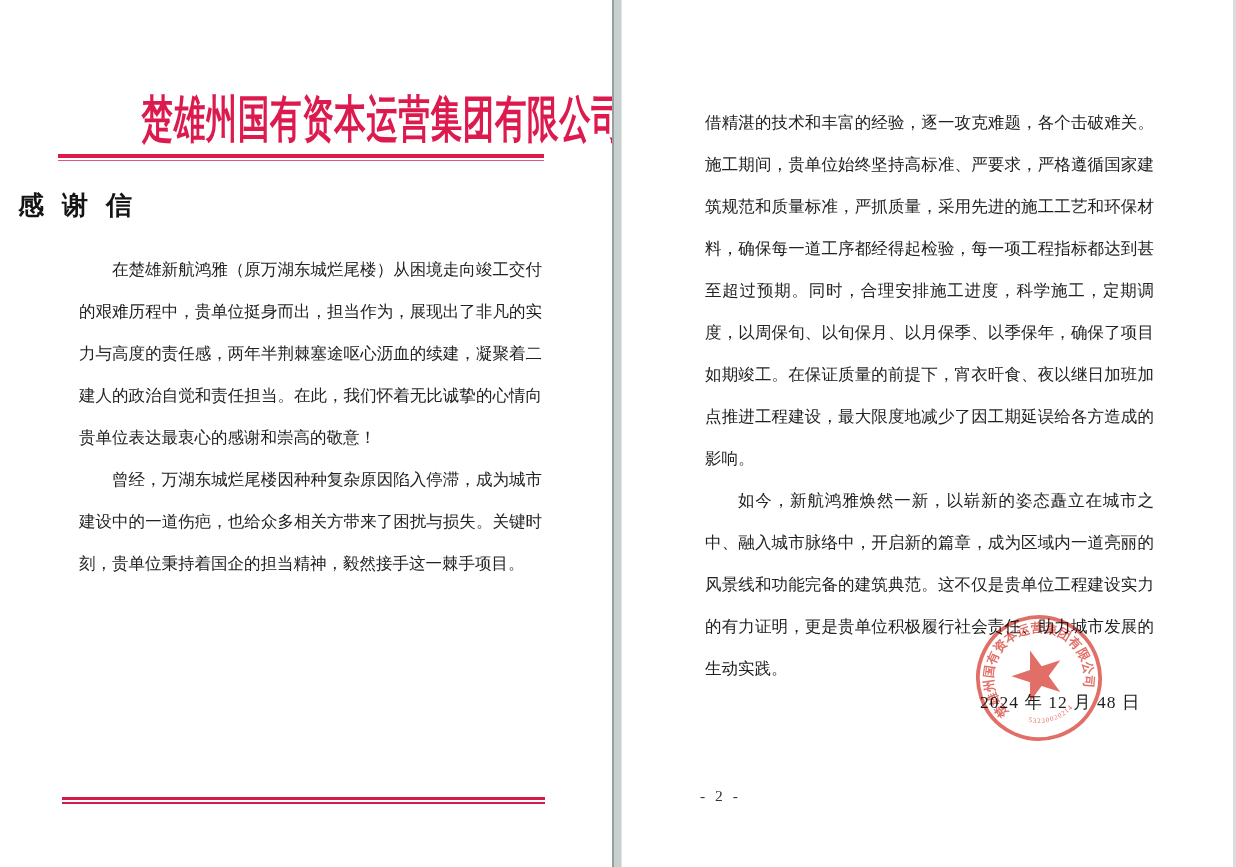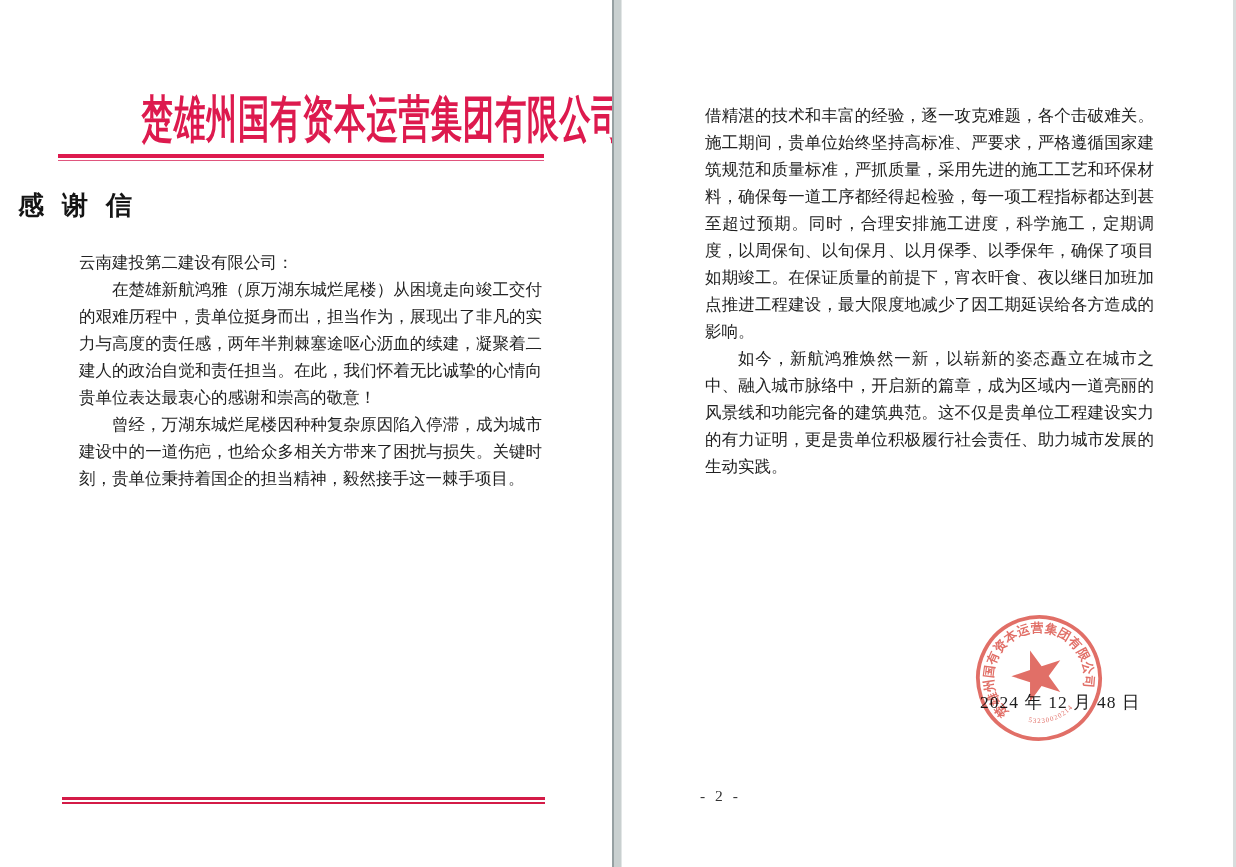--- a/index.html
+++ b/index.html
@@ -27,21 +27,21 @@
     font-size:50px; font-weight:bold; letter-spacing:1px;
     color:#dd1a4e; transform:scaleX(0.63); transform-origin:50% 50%;
   }
   .head-rule { position:absolute; left:58px; top:154px; width:486px; height:4px; background:#dd1a4e; }
   .head-rule::after { content:""; position:absolute; left:0; top:6px; width:100%; height:1px; background:#e0567e; }
   .letter-title {
     position:absolute; left:0; top:188px; width:612px; text-align:left;
     font-size:26px; font-weight:bold; letter-spacing:18px; text-indent:18px; color:#141414;
   }
   
-  .body-col { position:absolute; font-size:16.5px; line-height:27px; text-align:justify; text-justify:inter-character; color:#222; }
+  .body-col { position:absolute; font-size:16.5px; line-height:42px; text-align:justify; text-justify:inter-character; color:#222; }
   .col-1 { left:79px;  top:249px; width:463px; }
   .col-2 { left:83px;  top:102px; width:449px; }
   .para.indent { text-indent:33px; }
   .foot-rule { position:absolute; left:62px; top:797px; width:483px; height:3px; background:#d41b47; }
   .foot-rule::after { content:""; position:absolute; left:0; top:5px; width:100%; height:2px; background:#d41b47; }
   
   .sign-date { position:absolute; left:358px; top:690px; font-size:17.5px; letter-spacing:1px; color:#1d1d1d; white-space:nowrap; }
   .page-number { position:absolute; left:78px; top:787px; font-size:15.5px; letter-spacing:3px; color:#333; white-space:nowrap; }
   .seal { position:absolute; left:350px; top:611px; width:134px; height:134px; opacity:.85; mix-blend-mode:multiply; }
 </style>
@@ -50,21 +50,20 @@
 
 <div class="canvas">
 
   <div class="page page-left">
     <div class="letterhead-wrap">
       <span class="letterhead">楚雄州国有资本运营集团有限公司</span>
     </div>
     <div class="head-rule"></div>
     <div class="letter-title">感谢信</div>
     <div class="body-col col-1">
-        <p class="para">云南建投第二建设有限公司：</p>
         <p class="para indent">在楚雄新航鸿雅（原万湖东城烂尾楼）从困境走向竣工交付的艰难历程中，贵单位挺身而出，担当作为，展现出了非凡的实力与高度的责任感，两年半荆棘塞途呕心沥血的续建，凝聚着二建人的政治自觉和责任担当。在此，我们怀着无比诚挚的心情向贵单位表达最衷心的感谢和崇高的敬意！</p>
         <p class="para indent">曾经，万湖东城烂尾楼因种种复杂原因陷入停滞，成为城市建设中的一道伤疤，也给众多相关方带来了困扰与损失。关键时刻，贵单位秉持着国企的担当精神，毅然接手这一棘手项目。</p>
       </div>
     <div class="foot-rule"></div>
   </div>
 
   <div class="page-divider"></div>
 
   <div class="page page-right">
     <div class="body-col col-2">

